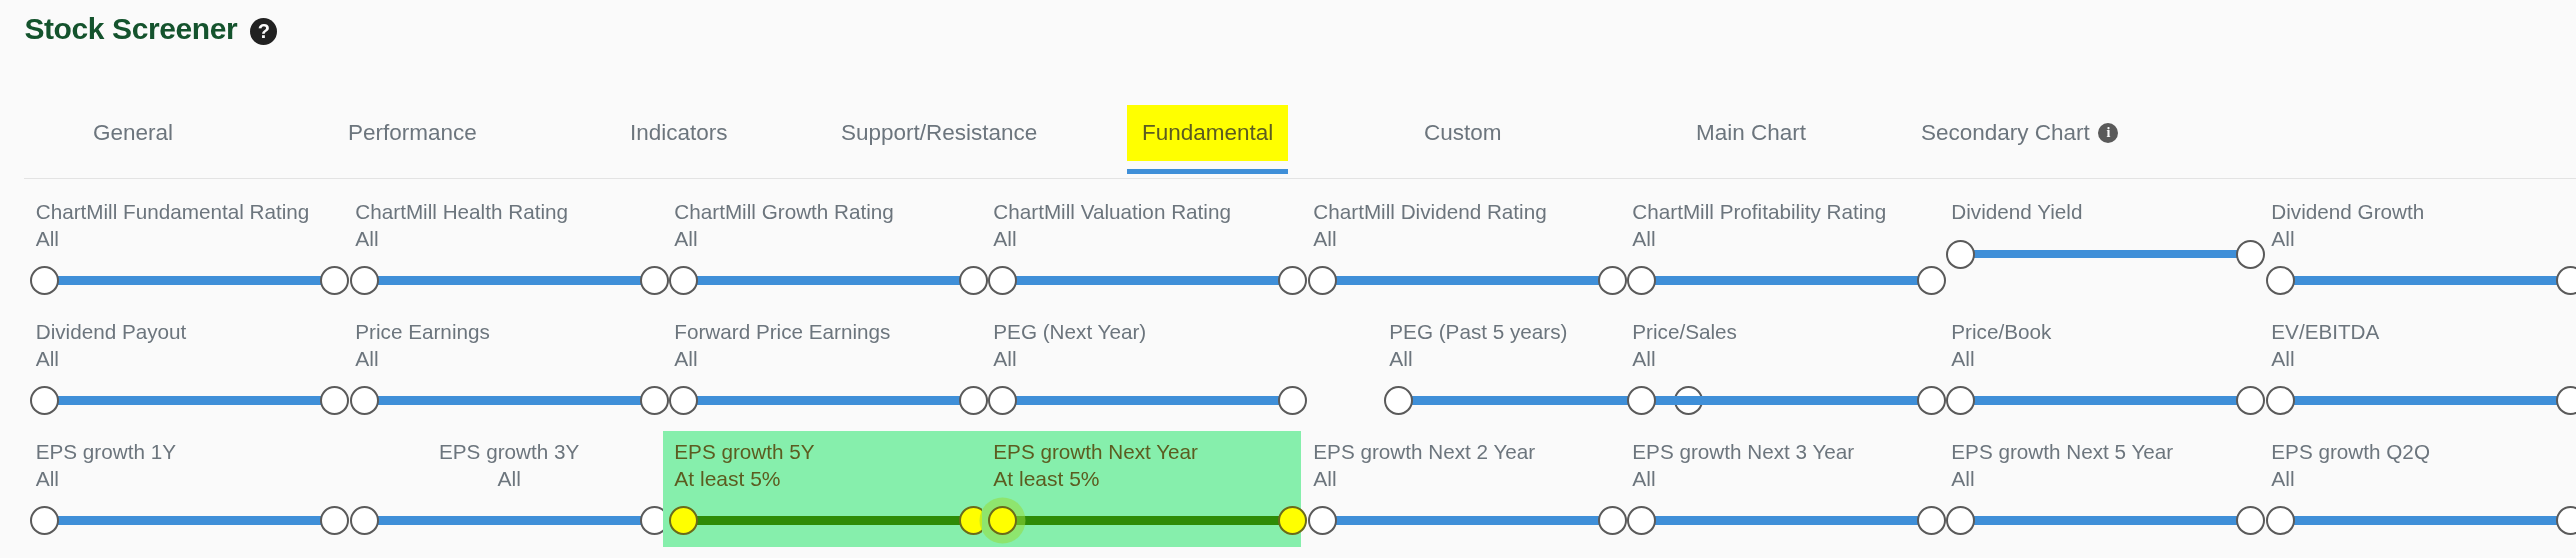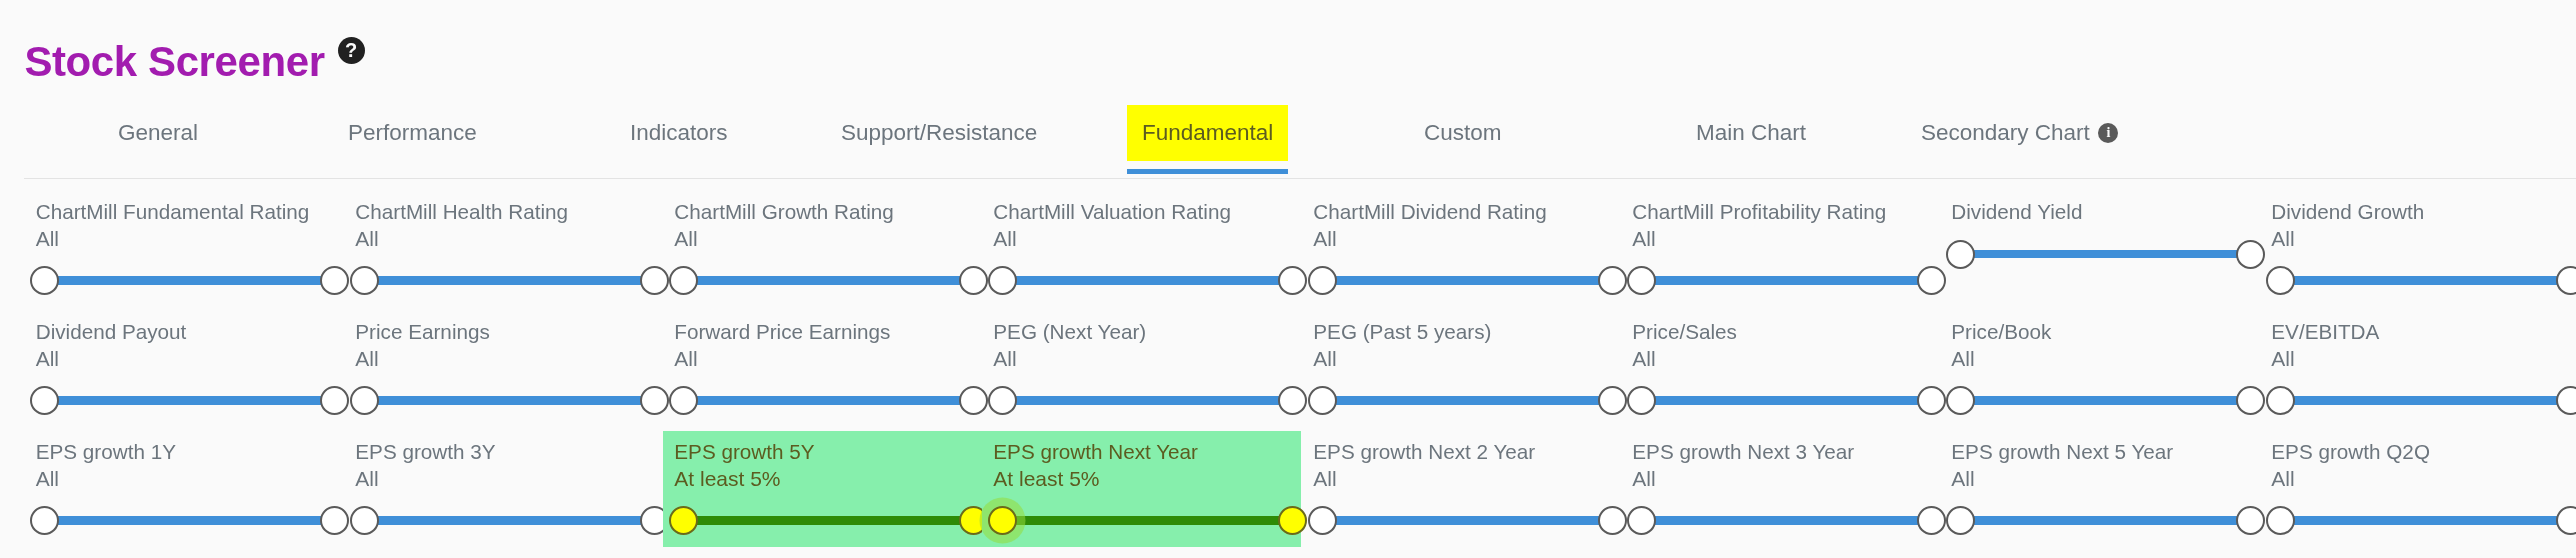--- a/index.html
+++ b/index.html
@@ -20,26 +20,25 @@
   
   .page-header {
     position: absolute;
     left: 24.4px;
     top: 13px;
     display: flex;
     align-items: center;
     gap: 13px;
   }
   .page-title {
-    font-size: 42px;
+    font-size: 30px;
     font-weight: bold;
-    color: #a21caf;
+    color: #14532d;
     letter-spacing: -0.4px;
     line-height: 1;
-    margin-top: 28px;
   }
   .help-icon {
     display: inline-flex;
     align-items: center;
     justify-content: center;
     width: 27px;
     height: 27px;
     border-radius: 50%;
     background: #212121;
     color: #fafafa;
@@ -191,21 +190,21 @@
 <body>
 
 <div id="page">
 
   <div class="page-header">
     <div class="page-title">Stock Screener</div>
     <span class="help-icon">?</span>
   </div>
 
   <div class="tabs" id="tabs">
-      <div class="tab" style="position: absolute; left: 103px; justify-content: center;">
+      <div class="tab" style="position: absolute; left: 78px; justify-content: center;">
         <span>General</span>
       </div>
       <div class="tab" style="position: absolute; left: 333px;">
         <span>Performance</span>
       </div>
       <div class="tab" style="position: absolute; left: 615px;">
         <span>Indicators</span>
       </div>
       <div class="tab" style="position: absolute; left: 826px;">
         <span>Support/Resistance</span>
@@ -342,21 +341,21 @@
         <div class="cell" style="left: 982px;">
           <div class="cell-label">PEG (Next Year)</div>
           <div class="cell-value">All</div>
           <div class="slider">
             <div class="slider-stub"></div>
             <div class="slider-bar"></div>
             <div class="handle left"></div>
             <div class="handle right"></div>
           </div>
         </div>
-        <div class="cell" style="left: 1302px;">
+        <div class="cell" style="left: 1378px;">
           <div class="cell-label">PEG (Past 5 years)</div>
           <div class="cell-value">All</div>
           <div class="slider">
             <div class="slider-stub"></div>
             <div class="slider-bar"></div>
             <div class="handle left"></div>
             <div class="handle right"></div>
           </div>
         </div>
         <div class="cell" style="left: 1621px;">
@@ -394,21 +393,21 @@
         <div class="cell" style="left: 24.4px;">
           <div class="cell-label">EPS growth 1Y</div>
           <div class="cell-value">All</div>
           <div class="slider">
             <div class="slider-stub"></div>
             <div class="slider-bar"></div>
             <div class="handle left"></div>
             <div class="handle right"></div>
           </div>
         </div>
-        <div class="cell" style="left: 344px;">
+        <div class="cell" style="left: 344px; text-align: center;">
           <div class="cell-label">EPS growth 3Y</div>
           <div class="cell-value">All</div>
           <div class="slider">
             <div class="slider-stub"></div>
             <div class="slider-bar"></div>
             <div class="handle left"></div>
             <div class="handle right"></div>
           </div>
         </div>
         <div class="cell highlight" style="left: 663px;">

